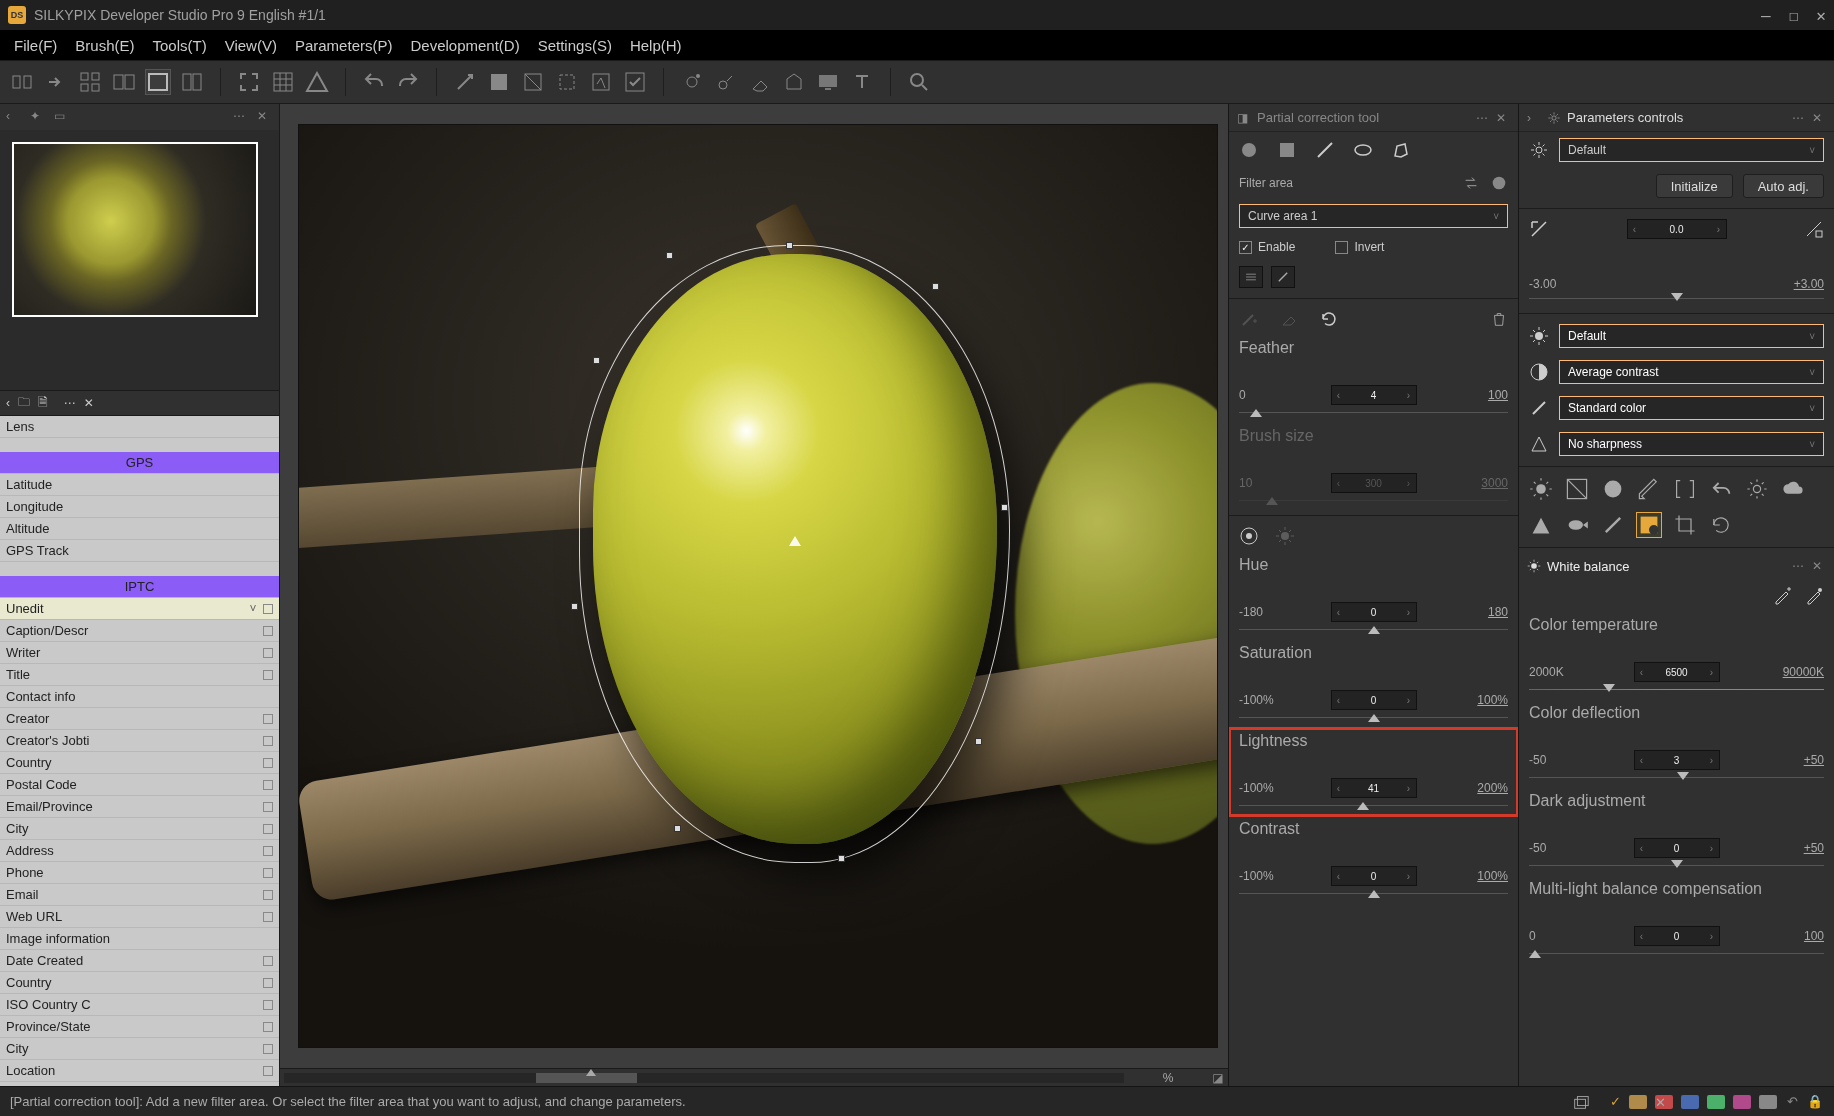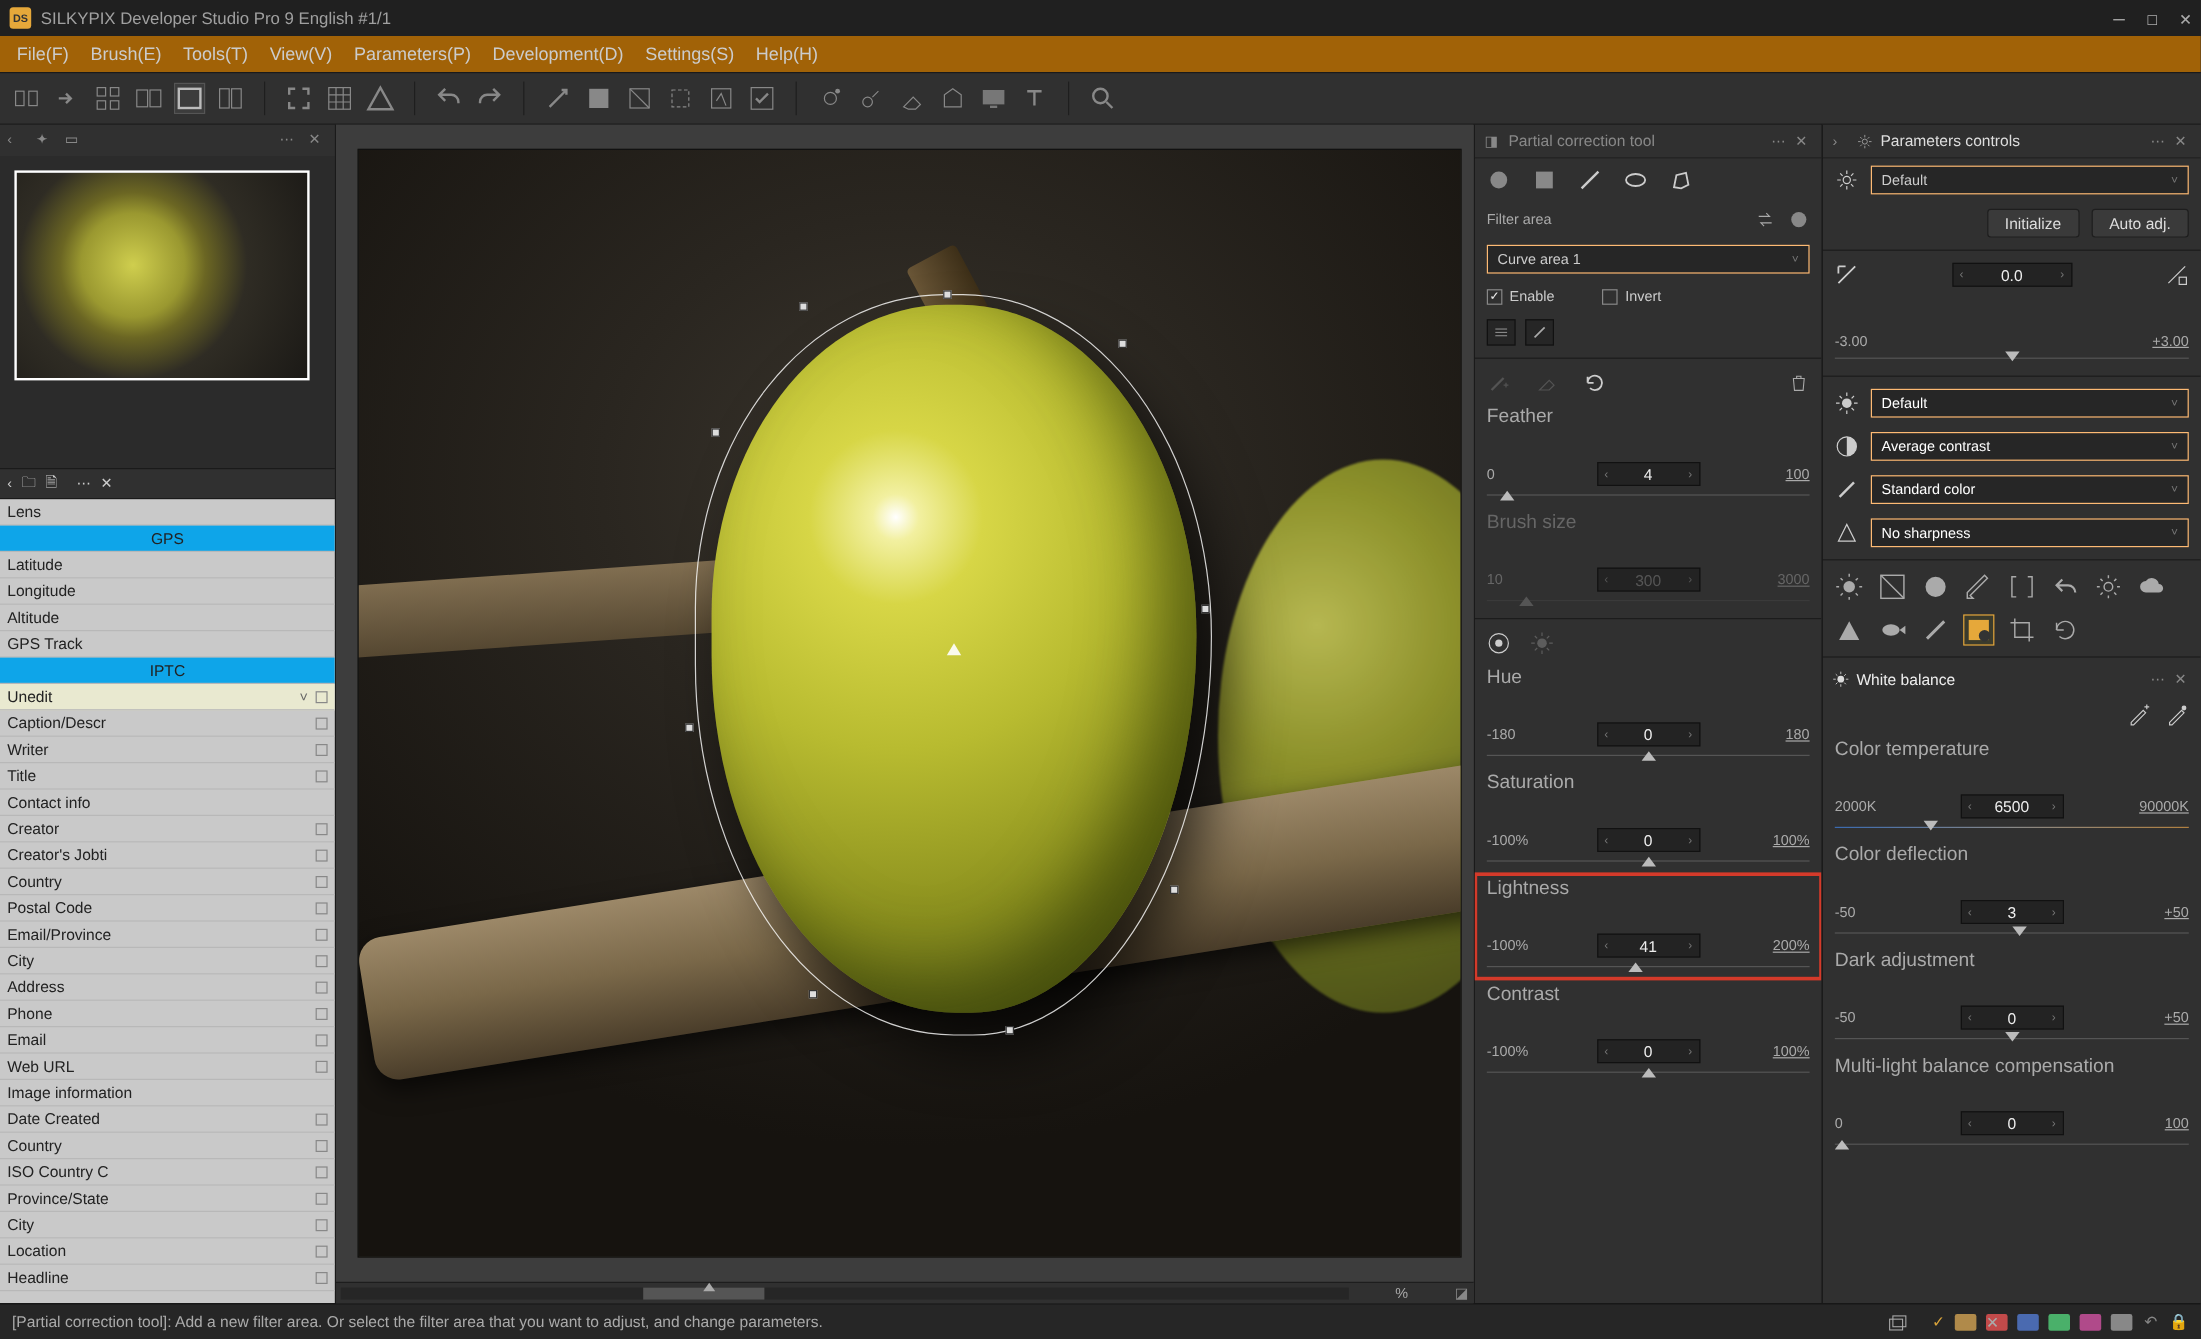--- a/index.html
+++ b/index.html
@@ -4,42 +4,42 @@
 <style>
 * { margin: 0; padding: 0; box-sizing: border-box; font-family: "Segoe UI", Arial, sans-serif; }
 body { background: #2b2b2b; color: #ccc; font-size: 12px; overflow: hidden; }
 .app { width: 1834px; height: 1116px; display: flex; flex-direction: column; transform-origin: top left; }
 .titlebar { height: 30px; background: #202020; display: flex; align-items: center; padding: 0 8px; color: #aaa; }
 .titlebar .logo { width: 18px; height: 18px; background: #e6a83a; border-radius: 3px; margin-right: 8px; display:flex;align-items:center;justify-content:center;font-size:9px;font-weight:bold;color:#333}
 .titlebar .title { font-size: 14px; color:#a0a0a0; }
 .titlebar .spacer { flex: 1; }
 .titlebar .winctl { display: flex; gap: 18px; }
 .titlebar .winctl span { color:#aaa; cursor:pointer; font-size:16px; font-family: monospace; }
-.menubar { height: 30px; background: #a16207; display: flex; align-items: center; padding: 0 8px; gap: 6px; }
+.menubar { height: 30px; background: #000000; display: flex; align-items: center; padding: 0 8px; gap: 6px; }
 .menubar .mitem { color: #ccc; padding: 3px 6px; cursor:pointer; font-size:15px; }
 .toolbar { height: 44px; background: #303030; border-top:1px solid #1a1a1a; border-bottom:1px solid #1a1a1a; display: flex; align-items: center; padding: 0 10px; gap: 10px; }
 .toolbar .tb-group { display: flex; gap: 10px; align-items:center; }
 .toolbar .sep { width: 1px; height: 28px; background: #1e1e1e; margin: 0 6px; }
 .toolbar .tb-btn { width: 24px; height: 24px; display:flex; align-items:center; justify-content:center; color:#888; cursor:pointer; }
 .toolbar .tb-btn.active { outline:1px solid #555; background:#3c3c3c; }
 
 .main { flex:1; display:flex; min-height:0; }
 .left { width: 280px; background:#2b2b2b; display:flex; flex-direction:column; border-right:1px solid #1a1a1a; }
 .left-top { height: 260px; background:#2b2b2b; }
 .left-top-hdr { height: 26px; display:flex; align-items:center; padding:0 6px; gap:8px; background:#303030; }
 .left-top-hdr .hicon { width:16px;height:16px; color:#888; cursor:pointer;}
 .left-top-hdr .spacer{flex:1;}
 .thumb-wrap { padding: 12px; }
 .thumb { width: 246px; height: 175px; border: 2px solid #fff; background: radial-gradient(circle at 40% 45%, #cfce4e 0%, #9a9830 25%, #6b6623 35%, #2f2c24 55%, #1b1916 100%); position:relative; }
 .left-mid-hdr { height: 26px; display:flex; align-items:center; padding:0 6px; gap:8px; background:#303030; border-top:1px solid #1a1a1a;border-bottom:1px solid #1a1a1a;}
 .left-list { flex:1; overflow-y:auto; background:#c9c9c9; color:#222; }
 .left-list .row { height:22px; line-height:22px; padding:0 6px; border-bottom:1px solid #b8b8b8; display:flex; align-items:center; }
 .left-list .row .lbl { flex:1; font-size:13px; }
 .left-list .row .sq { width:10px;height:10px;border:1px solid #888; }
-.left-list .section { background:#0ea5e9; text-align:center; font-weight:normal; }
+.left-list .section { background:#8b5cf6; text-align:center; font-weight:normal;margin-top:14px; }
 .left-list .row.ue { background:#e9e9d0; }
 .left-list .row.ue .dd { width:20px; text-align:center; color:#666; }
 
 .center { flex:1; background:#3d3d3d; display:flex; flex-direction:column; position:relative; min-width:0;}
 .canvas-area { flex:1; background:#3d3d3d; position:relative; overflow:hidden; }
 .image-frame { position:absolute; left:18px; top:20px; right:10px; bottom:20px; background:#2b2822; border:1px solid #111; overflow:hidden; }
 .pear-scene { width:100%; height:100%; position:relative; background: radial-gradient(ellipse 70% 60% at 50% 30%, #3a352d 0%, #2a2620 40%, #16130f 100%); }
 .stick1 { position:absolute; left:0; top:62%; width:120%; height:120px; background:linear-gradient(180deg,#9c8868 0%, #7a6849 50%, #4a3d2a 100%); transform:rotate(-9deg); border-radius:20px; box-shadow: 0 8px 20px rgba(0,0,0,0.6);}
 .stick2 { position:absolute; left:-5%; top:38%; width:50%; height:60px; background:linear-gradient(180deg,#8a7656,#5b4c34); transform:rotate(-4deg); border-radius:18px; opacity:0.9;}
 .pear-main { position:absolute; left:32%; top:14%; width:44%; height:64%; border-radius:50% 50% 48% 52% / 45% 48% 55% 52%; background: radial-gradient(circle at 38% 30%, #fff 0%, #f2f0a0 4%, #d7d646 15%, #b8bb30 40%, #8a8f1e 70%, #5e661f 100%); box-shadow: inset -30px -30px 60px rgba(40,50,0,0.6), 20px 30px 50px rgba(0,0,0,0.7);}
@@ -74,21 +74,21 @@
 .select.bright { color:#fff; }
 
 .slider-grp { padding: 4px 10px 6px 10px; }
 .slider-grp.highlight { outline:3px solid #d43a2a; outline-offset:-2px; background:#303030;}
 .slider-lbl { color:#aaa; font-size:16px; margin-bottom:4px;}
 .slider-row { display:flex; align-items:center; gap:6px;margin-top:28px; }
 .slider-row .end { width:46px; color:#aaa; font-size:12px; }
 .slider-row .end.r { text-align:right;text-decoration:underline;}
 .spinner { flex:0 0 86px; height:20px; background:#232323; border:1px solid #111; display:flex; align-items:center;}
 .spinner .arr { width:14px; text-align:center; color:#777; cursor:pointer; font-size:10px;}
-.spinner .val { flex:1; text-align:center; color:#eee; font-size:13px;}
+.spinner .val { flex:1; text-align:center; color:#eee; font-size:10px;}
 .track { height:8px; position:relative; margin-top:4px;}
 .track .line { position:absolute; left:0; right:0; top:3px; height:1px; background:#555;}
 .track .knob { position:absolute; top:-2px; width:0;height:0; border-left:6px solid transparent; border-right:6px solid transparent; border-top:8px solid #bbb;}
 .track .knob.up { border-top:none; border-bottom:8px solid #bbb; top:0px;}
 .spinner.disabled .val,.spinner.disabled .arr{ color:#555; }
 .slider-grp.disabled .slider-lbl,.slider-grp.disabled .end{ color:#666; }
 
 .chk { display:inline-flex; align-items:center; gap:6px; color:#ccc; cursor:pointer;}
 .chk .box{width:13px;height:13px;border:1px solid #888;display:flex;align-items:center;justify-content:center;font-size:10px;color:#eee;}
 

